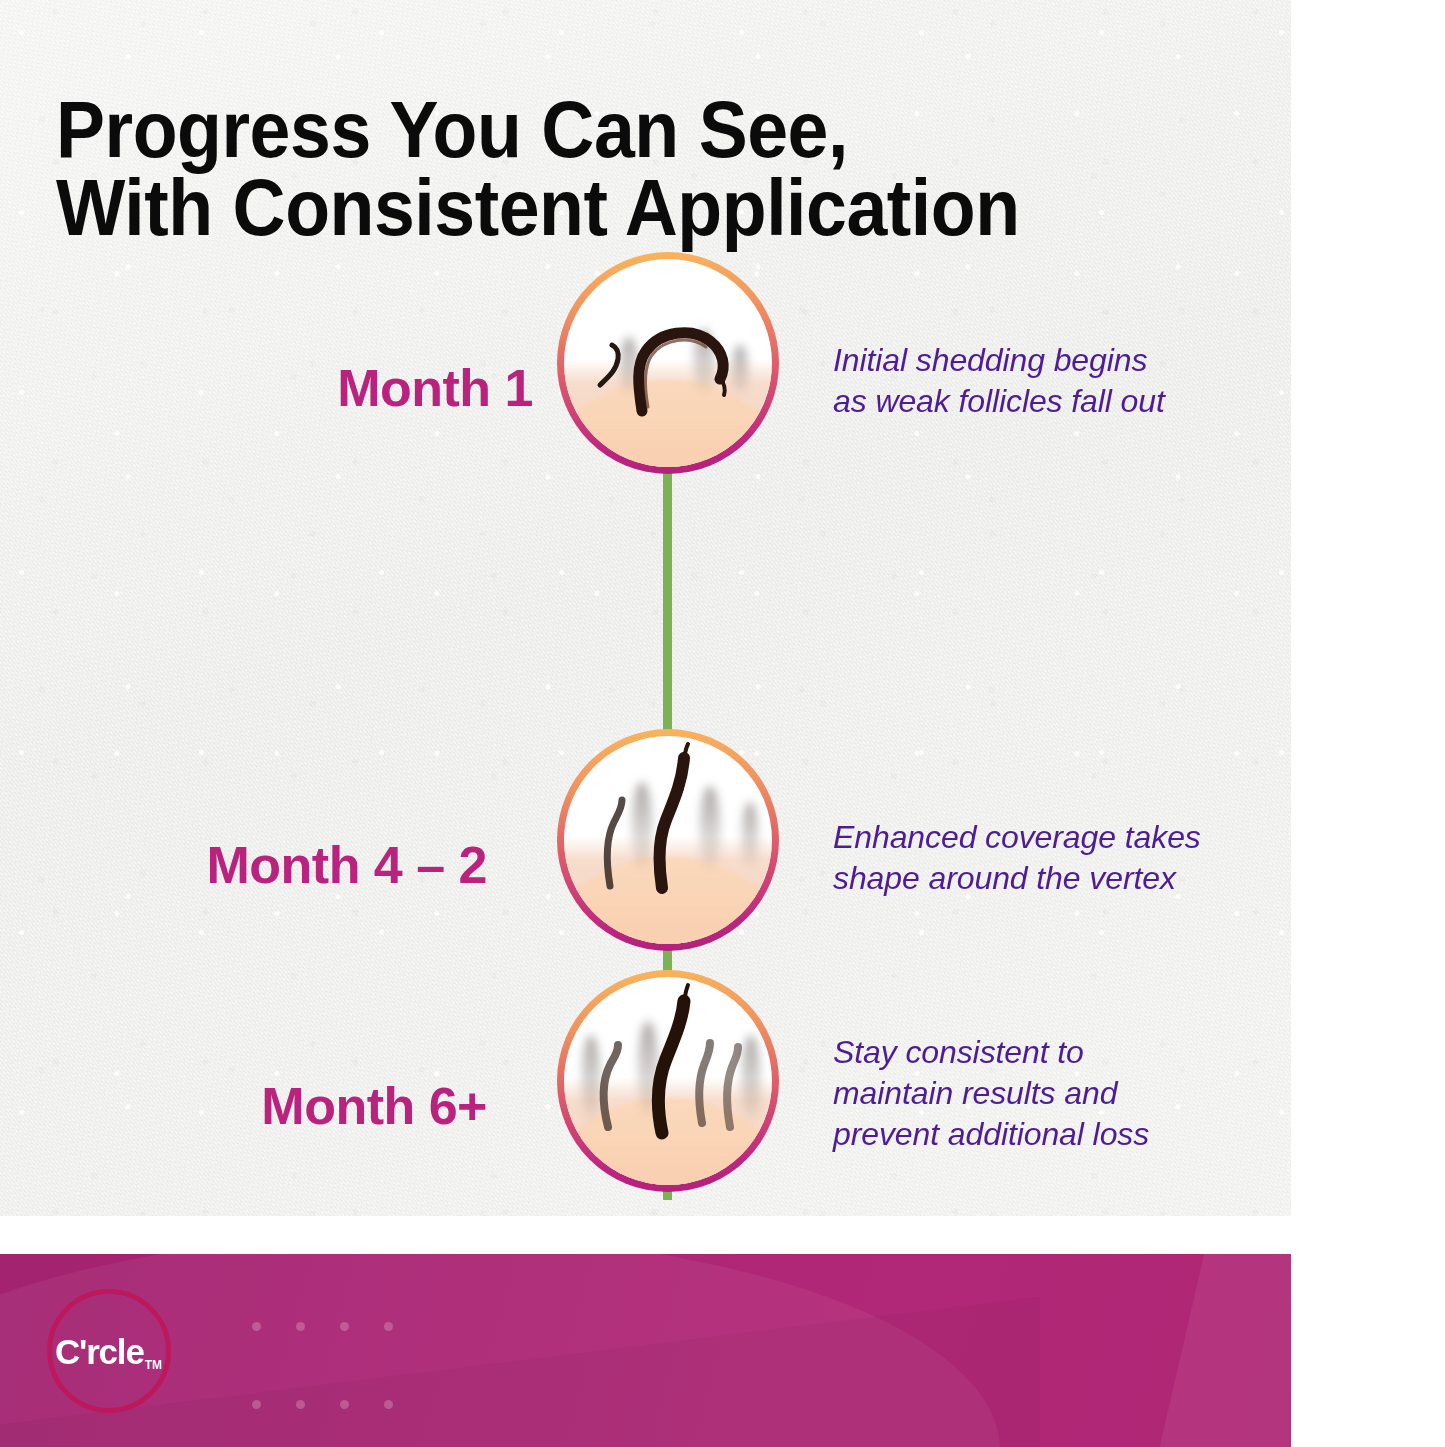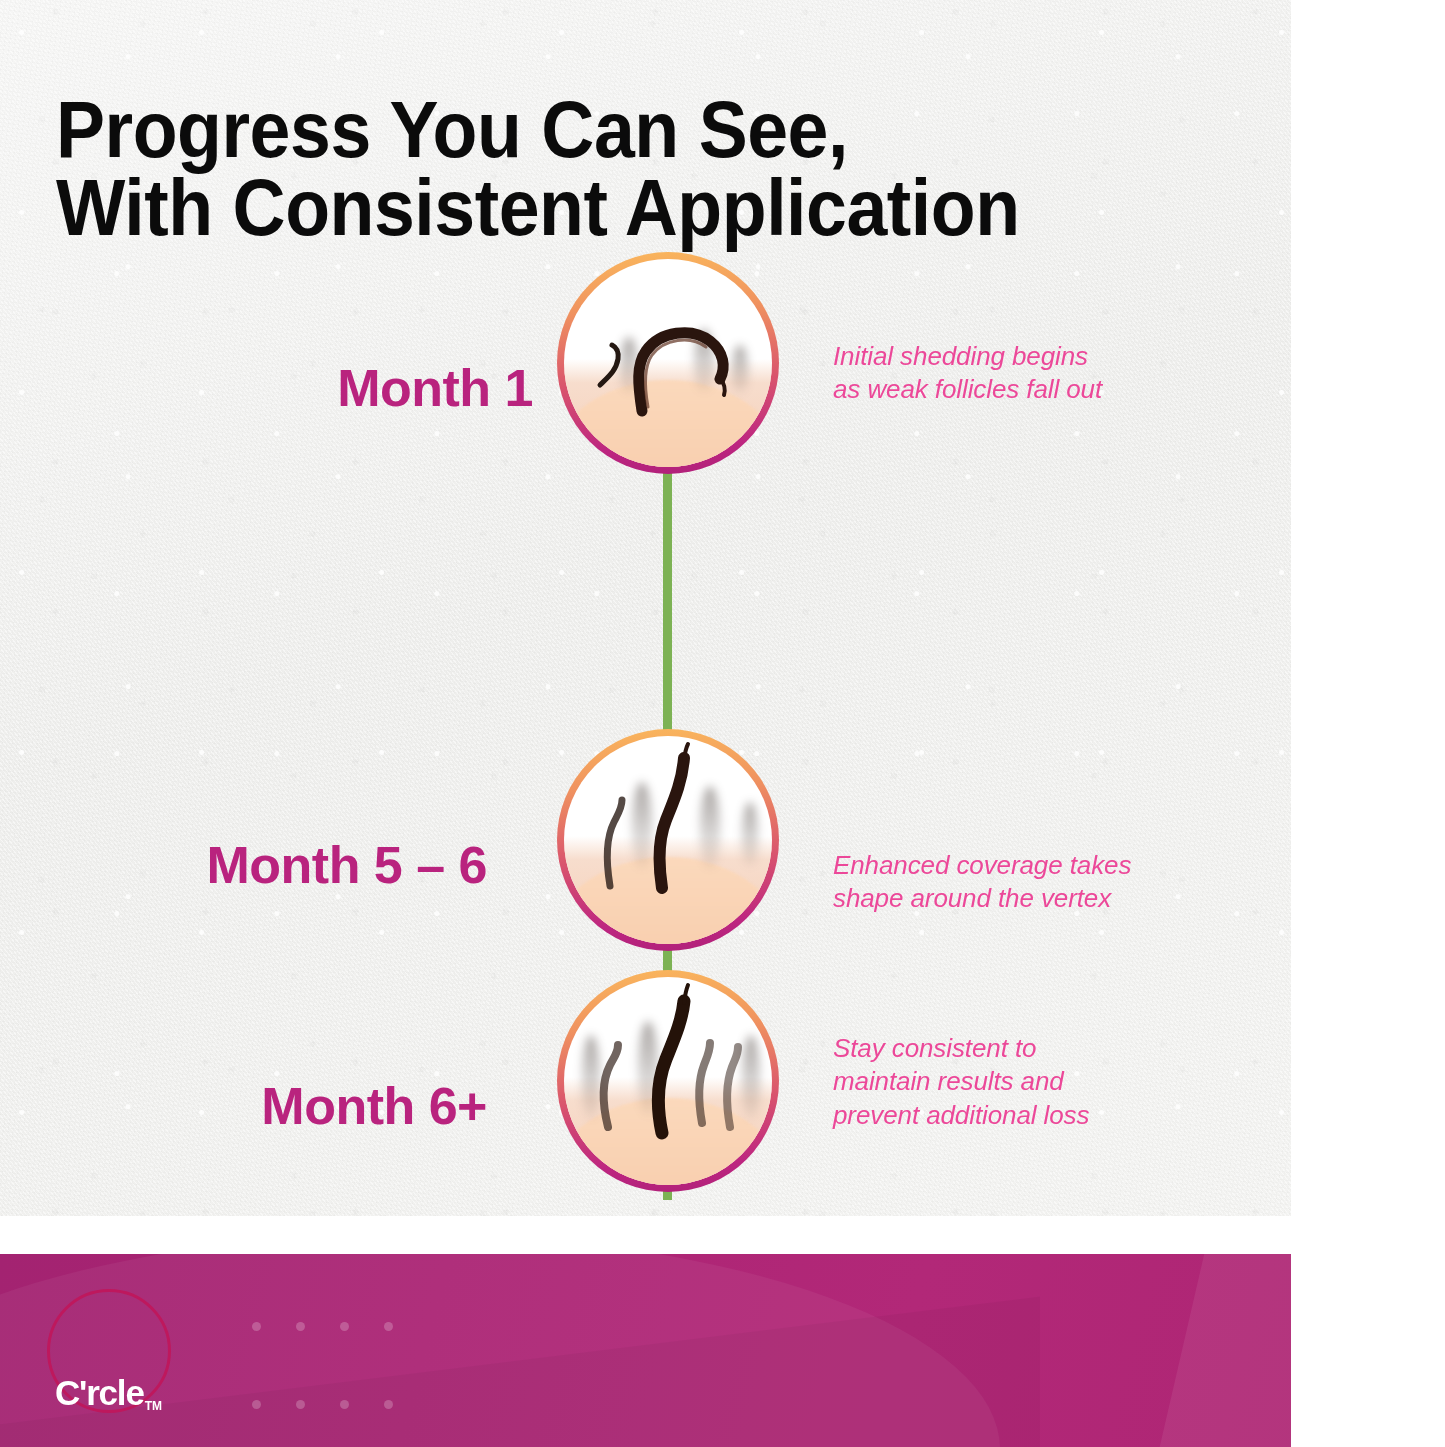--- a/index.html
+++ b/index.html
@@ -154,31 +154,31 @@
   .hair {
     position: absolute;
     overflow: visible;
   }
 
   
   .desc {
     position: absolute;
     left: 833px;
     width: 540px;
-    color: #ec4899;
-    font-size: 26px;
+    color: #4c1d95;
+    font-size: 32px;
     line-height: 1.28;
     font-style: italic;
     font-weight: 400;
     letter-spacing: -0.1px;
     white-space: pre-line;
   }
   .row-0 .desc { top: 88px; }
   .row-1 .desc { top: 88px; }
-  .row-2 .desc { top: 88px; margin-top: 32px; }
+  .row-2 .desc { top: 88px; }
   .row-3 .desc { top: 62px; }
 
   
   .white-gap {
     position: absolute;
     left: 0;
     top: 1216px;
     width: 1445px;
     height: 38px;
     background: #ffffff;
@@ -244,24 +244,24 @@
     border-radius: 50%;
     background: rgba(255,255,255,.22);
   }
   .logo {
     position: absolute;
     left: 47px;
     top: 1289px;
     width: 124px;
     height: 124px;
     border-radius: 50%;
-    border: 3px solid #be185d;
+    border: 5px solid #be185d;
     box-sizing: border-box;
     display: flex;
-    align-items: flex-end;
+    align-items: center;
     justify-content: center;
   }
   .logo-text {
     color: #ffffff;
     font-size: 35px;
     font-weight: 700;
     letter-spacing: -1.2px;
     line-height: 1;
     position: relative;
     left: -1px;
@@ -309,21 +309,21 @@
           </svg>
         </div>
       </div>
 
       <div class="desc">Initial shedding begins
 as weak follicles fall out</div>
     </div>
 
 
     <div class="row row-2">
-      <div class="month-label">Month 5 – 6</div>
+      <div class="month-label">Month 4 – 2</div>
 
       <div class="circle-wrap">
         <div class="circle-inner">
           <div class="scalp"></div>
           <div class="scalp-bump"></div>
           <div class="blurbg" style="left:68px; top:46px; width:20px; height:86px;"></div>
           <div class="blurbg" style="left:136px; top:50px; width:20px; height:82px;"></div>
           <div class="blurbg" style="left:178px; top:66px; width:16px; height:64px;"></div>
           <svg class="hair" style="left:0; top:0;" width="208" height="208" viewBox="0 0 208 208">
             <path d="M46 150 C 42 126, 42 102, 50 86 C 54 78, 58 72, 58 64" stroke="#2b1d16" stroke-width="7" fill="none" stroke-linecap="round" opacity=".8"></path>

